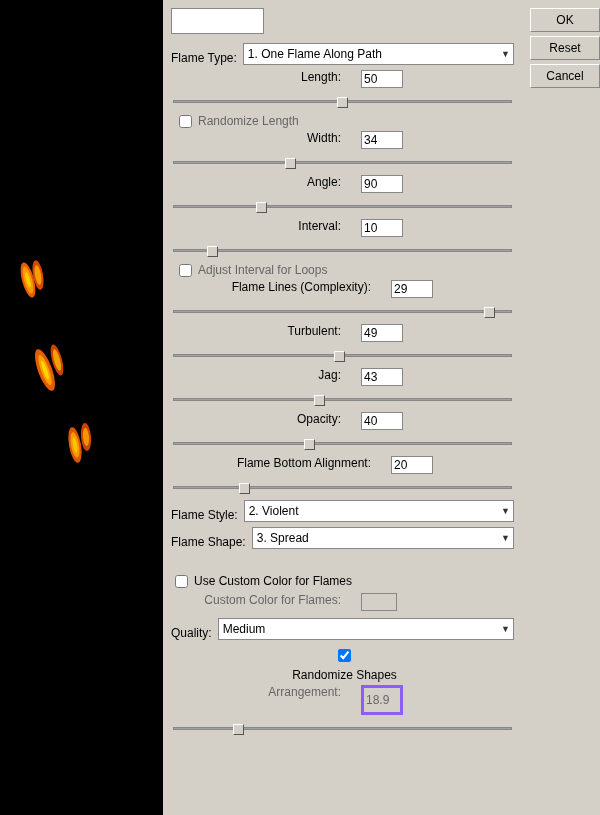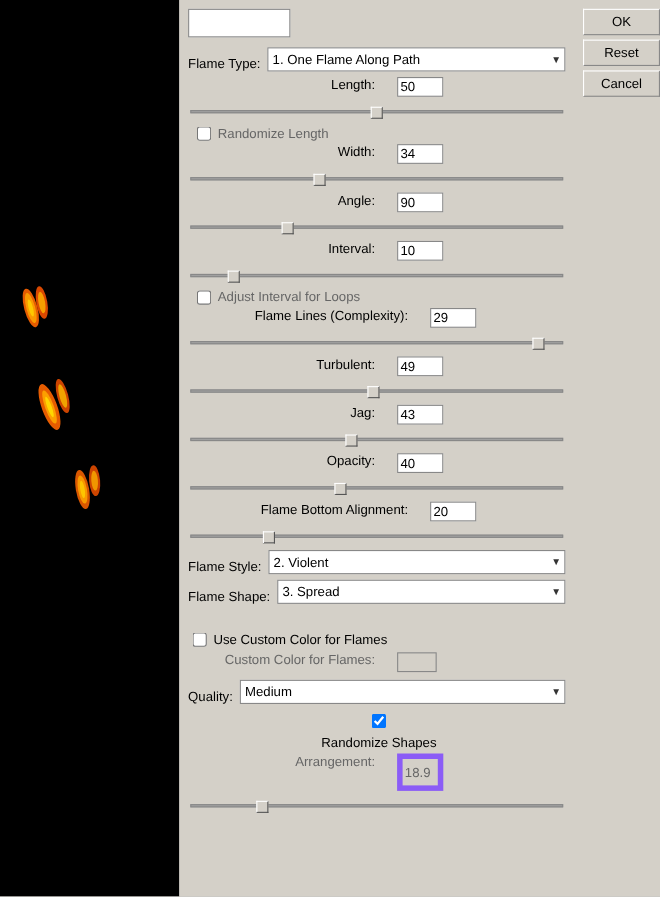--- a/index.html
+++ b/index.html
@@ -232,21 +232,21 @@
     input[type=checkbox] {
       width: 13px;
       height: 13px;
       margin: 0;
       cursor: pointer;
     }
 
     .arrangement-val {
       width: 42px;
       height: 18px;
-      border: 5px solid #8b5cf6;
+      border: 3px solid #8b5cf6;
       background: #d4d0c8;
       font-size: 12px;
       padding: 12px 2px;
       color: #666;
     }
   </style>
 </head>
 <body>
 
 <div class="preview-panel">

